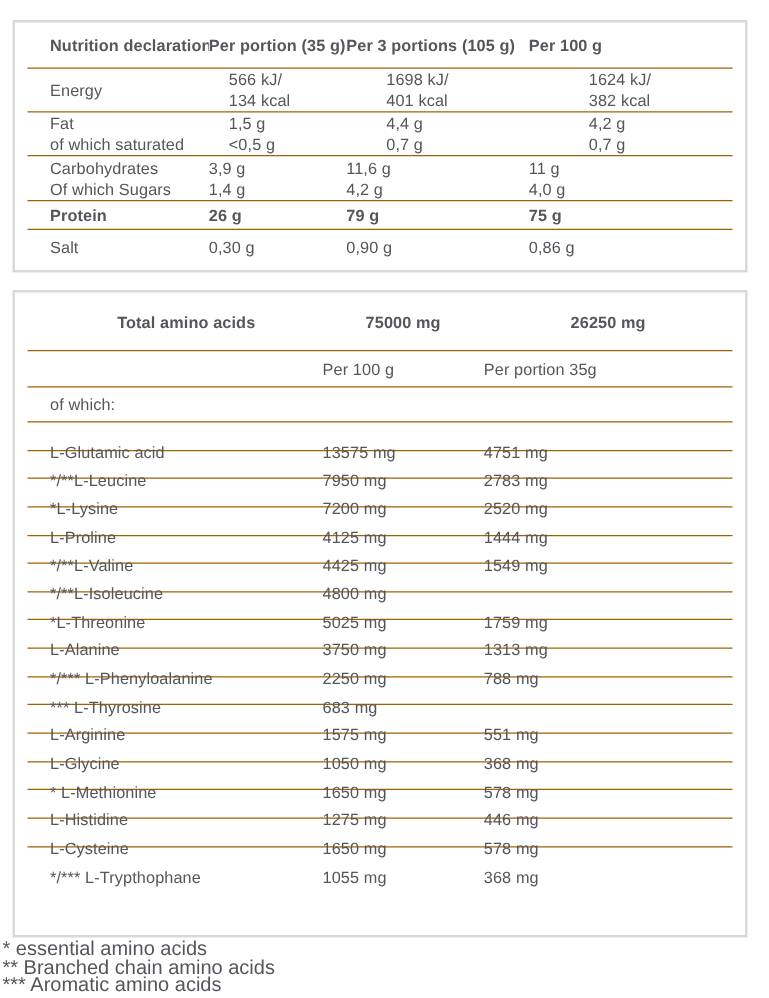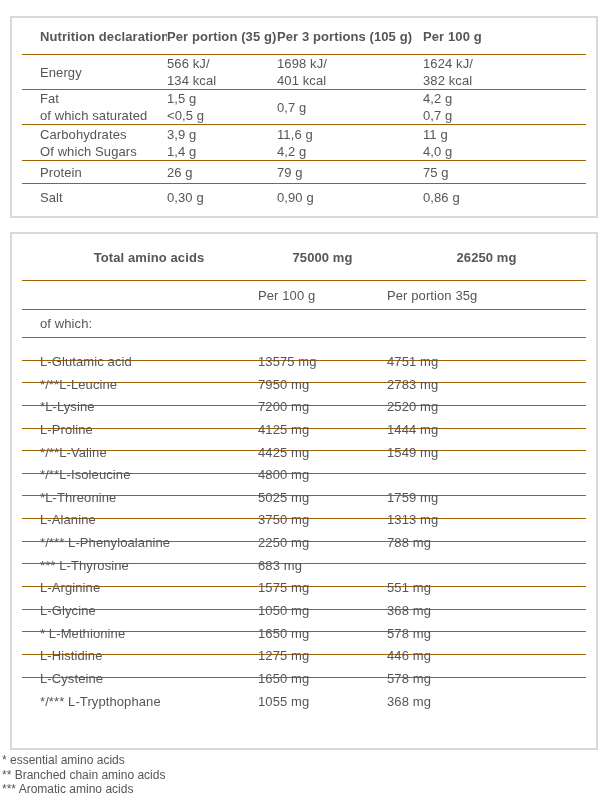--- a/index.html
+++ b/index.html
@@ -41,37 +41,37 @@
     letter-spacing: 0.1px;
     white-space: nowrap;
     overflow: hidden;
   }
   .cell span { display: block; }
   .cell.first { padding-left: 18px; }
   .bold { font-weight: bold; }
 
   
   .n-header { height: 37px; }
-  .n-tall { height: 35px; }
+  .n-tall { height: 35px; gap: 16px; }
   .n-tall2 { height: 36px; }
-  .n-protein { height: 23px; }
+  .n-protein { height: 23px; font-weight: bold; }
   .n-salt { height: 26px; }
 
   
   .a-header { height: 47px; text-align: center; }
   .a-sub { height: 29px; }
   .a-of { height: 28px; }
   .a-row { height: 22.65px; }
   .a-row .cell { line-height: 22px; margin-top: 24px; }
 
   .footnotes {
     position: absolute;
     left: 2px;
     top: 753px;
-    font-size: 12px;
+    font-size: 16px;
     line-height: 14.5px;
     color: #55565b;
   }
   .footnotes div { margin: 0; }
 </style>
 </head>
 <body>
 
 <div class="page">
 
@@ -114,20 +114,21 @@
     <div class="tr n-grid n-tall">
       <div class="cell first">
           <span>Fat</span>
           <span>of which saturated</span>
         </div>
       <div class="cell">
           <span>1,5 g</span>
           <span>&lt;0,5 g</span>
         </div>
       <div class="cell">
+          <span>4,4 g</span>
           <span>0,7 g</span>
         </div>
       <div class="cell">
           <span>4,2 g</span>
           <span>0,7 g</span>
         </div>
     </div>
 
     <div class="tr n-grid n-tall2">
       <div class="cell first">

